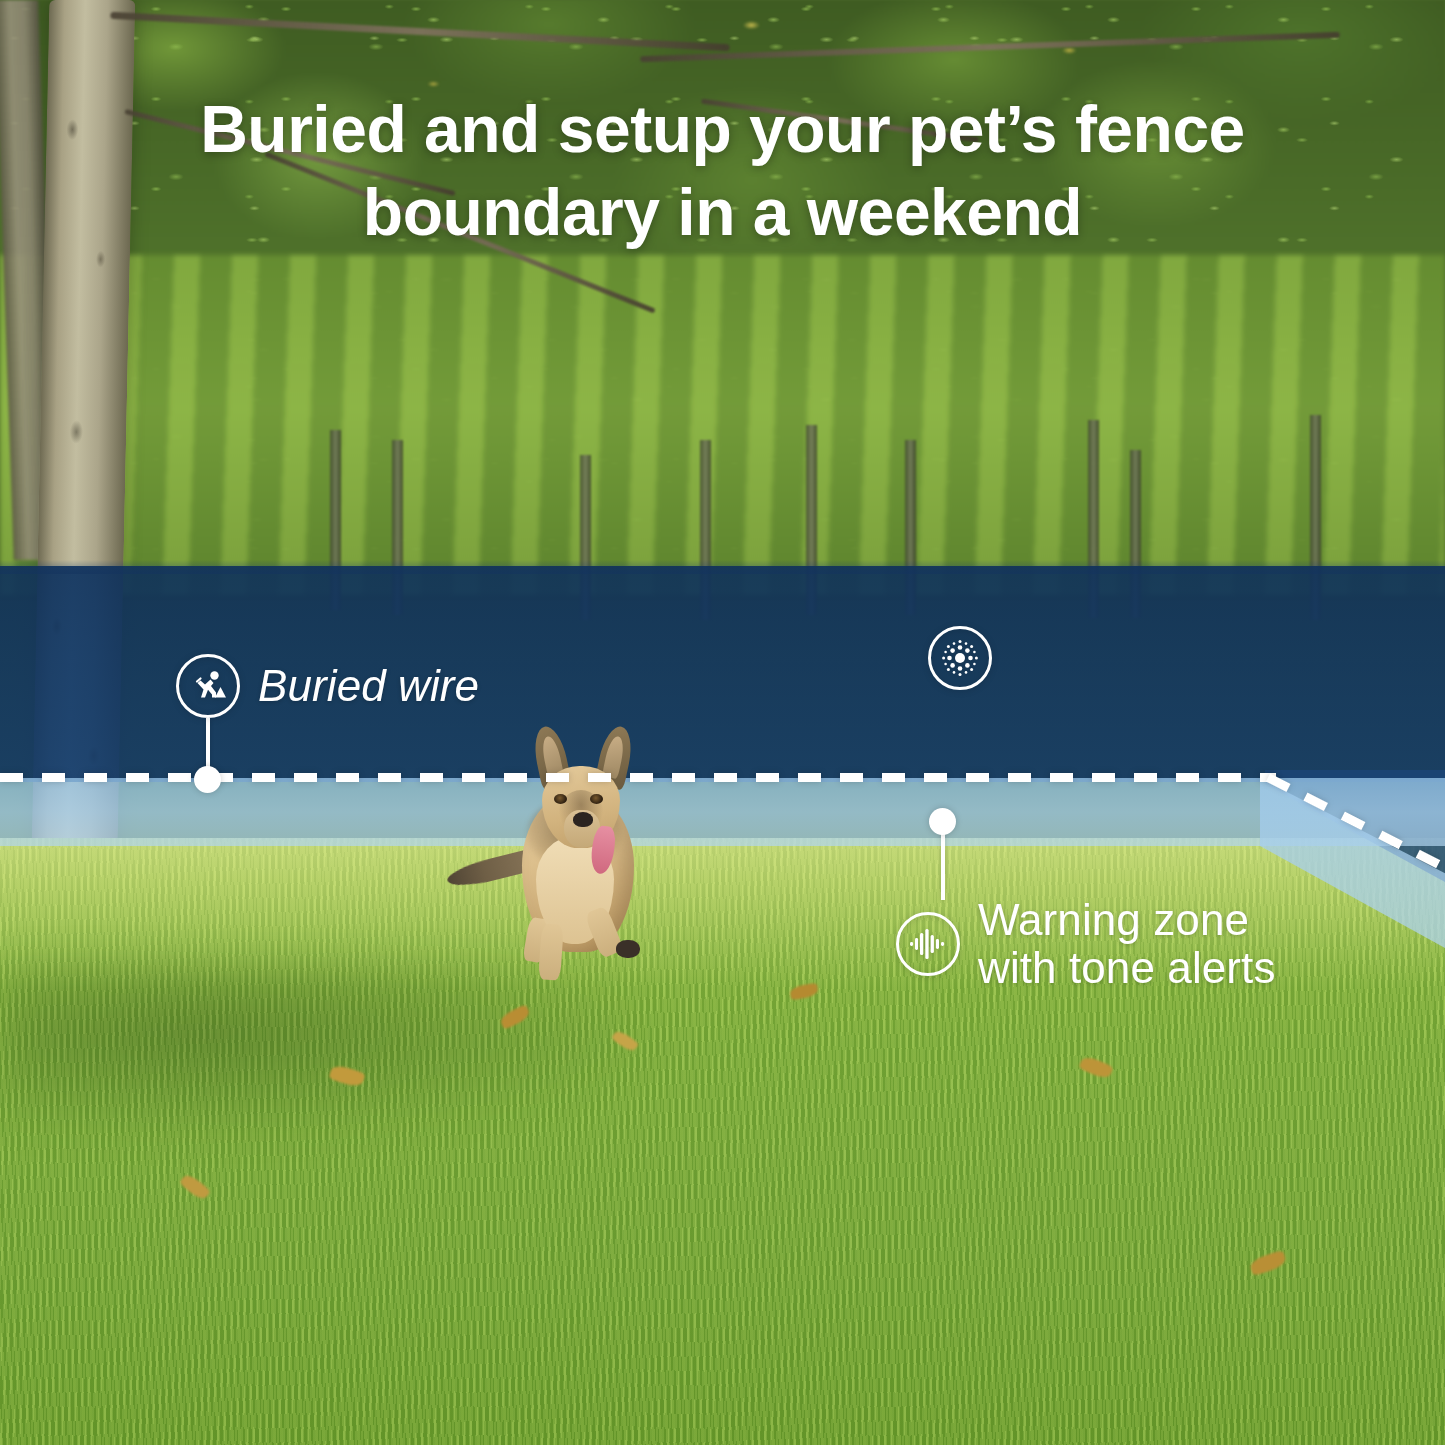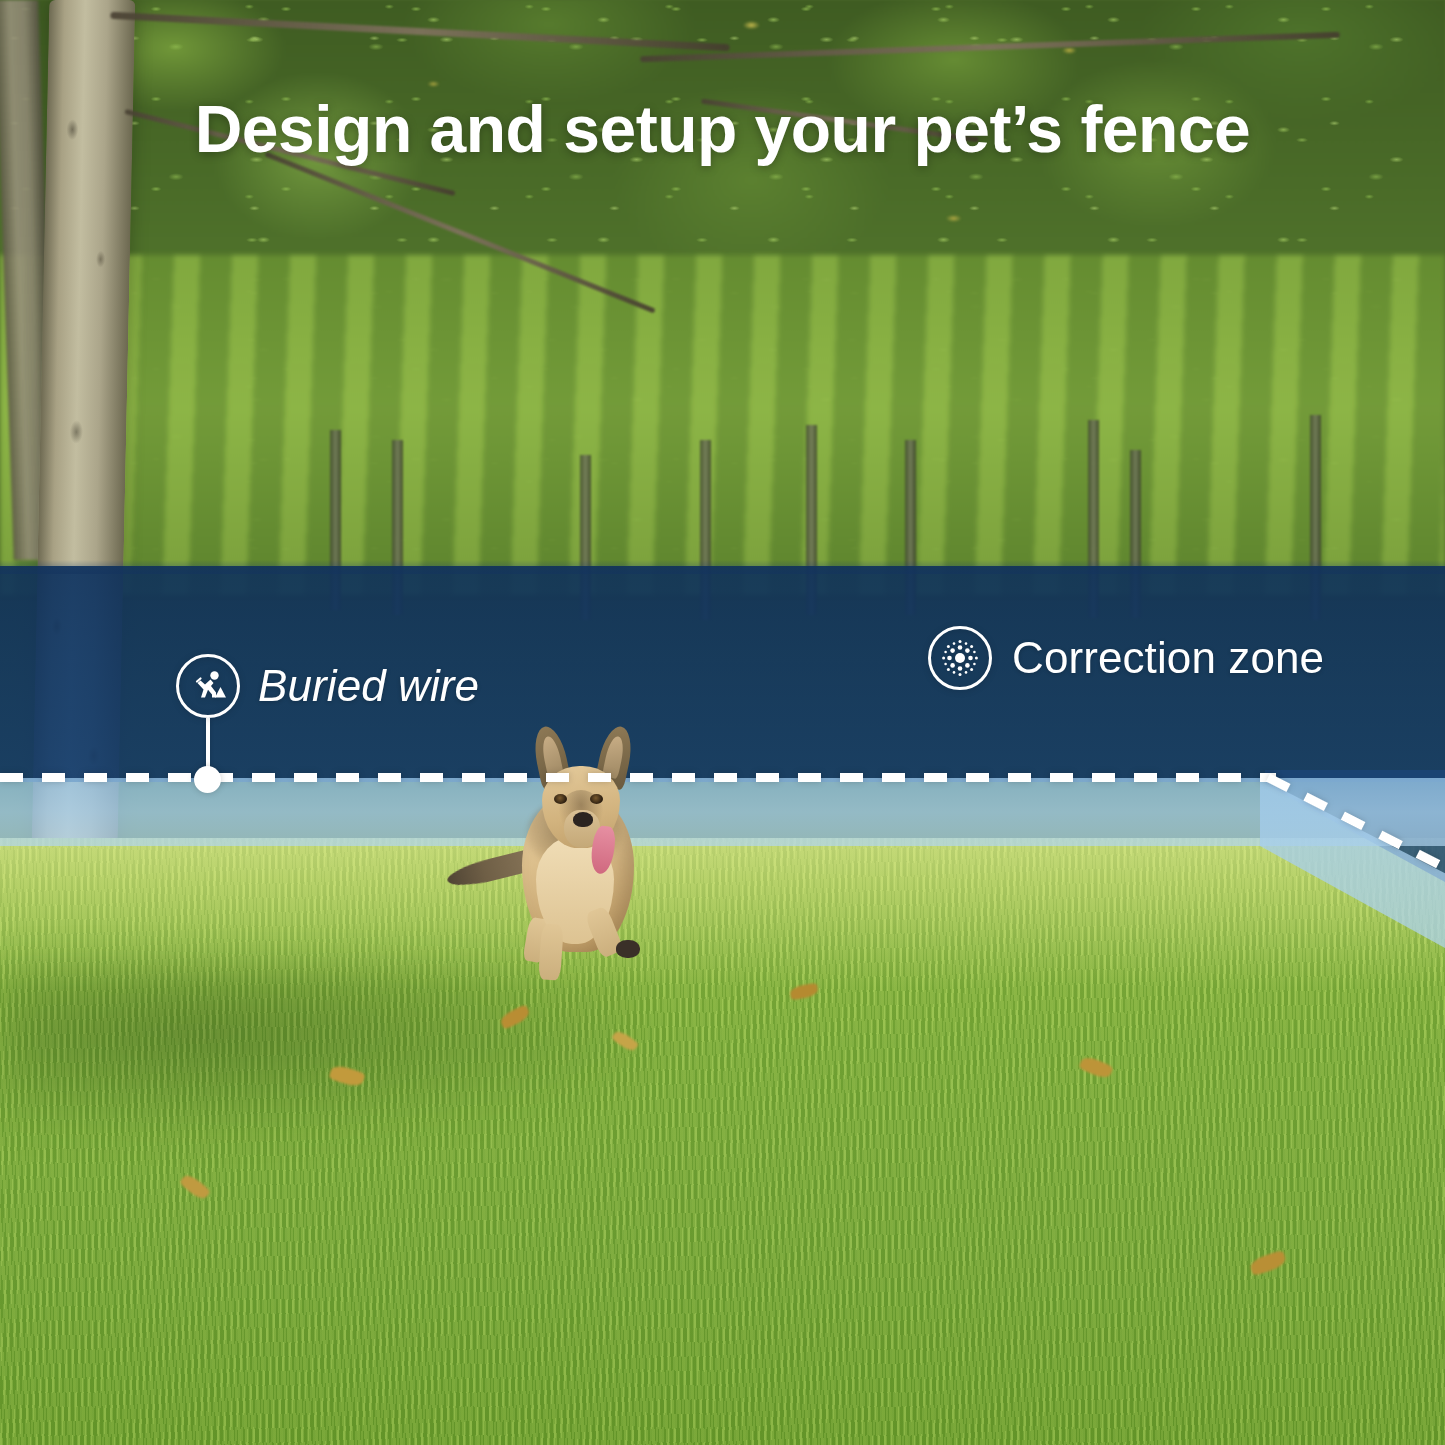--- a/index.html
+++ b/index.html
@@ -387,21 +387,22 @@
     <div class="dog-eye r"></div>
     <div class="dog-snout"></div>
     <div class="dog-tongue"></div>
     <div class="dog-nose"></div>
   </div>
 
   <div class="dash-line"></div>
   <div class="dash-line-diag"></div>
 
   <h1 class="headline">
-    <span>Design and setup your pet’s fence</span><br>
+    <span>Buried and setup your pet’s fence</span><br>
+    <span>boundary in a weekend</span>
   </h1>
 
   <div class="marker" id="marker-buried-wire">
     <div class="stem" style="left:30px;top:64px;height:58px;"></div>
     <div class="stem-dot" style="left:18px;top:112px;"></div>
     <div class="row">
       <div class="icon-circle">
         <svg width="40" height="40" viewBox="0 0 40 40" aria-hidden="true">
           <circle cx="26.5" cy="9.5" r="4.2" fill="#fff"></circle>
           <path d="M22.5 13.5 L17 18.5 L12.5 14.5 L9.5 17 L15.5 23.5 L13 31.5 L17 31.5 L20 23.8 L24 28.5 L24 31.5 L28 31.5 L28 26.5 L23 20 L25.5 17 Z" fill="#fff"></path>
@@ -443,18 +444,40 @@
             <circle cx="35.4" cy="15" r="1.3"></circle>
             <circle cx="35.4" cy="27" r="1.3"></circle>
             <circle cx="27" cy="35.4" r="1.3"></circle>
             <circle cx="15" cy="35.4" r="1.3"></circle>
             <circle cx="6.6" cy="27" r="1.3"></circle>
             <circle cx="6.6" cy="15" r="1.3"></circle>
             <circle cx="15" cy="6.6" r="1.3"></circle>
           </g>
         </svg>
       </div>
-      <div class="marker-label">Correction zone</div>
     </div>
   </div>
 
+  <div class="marker" id="marker-warning-zone">
+    <div class="stem" style="left:45px;top:-68px;height:72px;"></div>
+    <div class="stem-dot" style="left:33px;top:-88px;"></div>
+    <div class="row">
+      <div class="icon-circle">
+        <svg width="42" height="40" viewBox="0 0 42 40" aria-hidden="true">
+          <g fill="#fff">
+            <rect x="3" y="18" width="3.1" height="4" rx="1.4"></rect>
+            <rect x="8" y="14" width="3.1" height="12" rx="1.4"></rect>
+            <rect x="13" y="9" width="3.3" height="22" rx="1.5"></rect>
+            <rect x="18.3" y="5" width="3.3" height="30" rx="1.5"></rect>
+            <rect x="23.6" y="11" width="3.3" height="18" rx="1.5"></rect>
+            <rect x="28.9" y="15" width="3.1" height="10" rx="1.4"></rect>
+            <rect x="34" y="18" width="3.1" height="4" rx="1.4"></rect>
+          </g>
+        </svg>
+      </div>
+      <div>
+        <div class="marker-label">Warning zone</div>
+        <div class="marker-label">with tone alerts</div>
+      </div>
+    </div>
+  </div>
 
 </div>
 
 </body></html>

